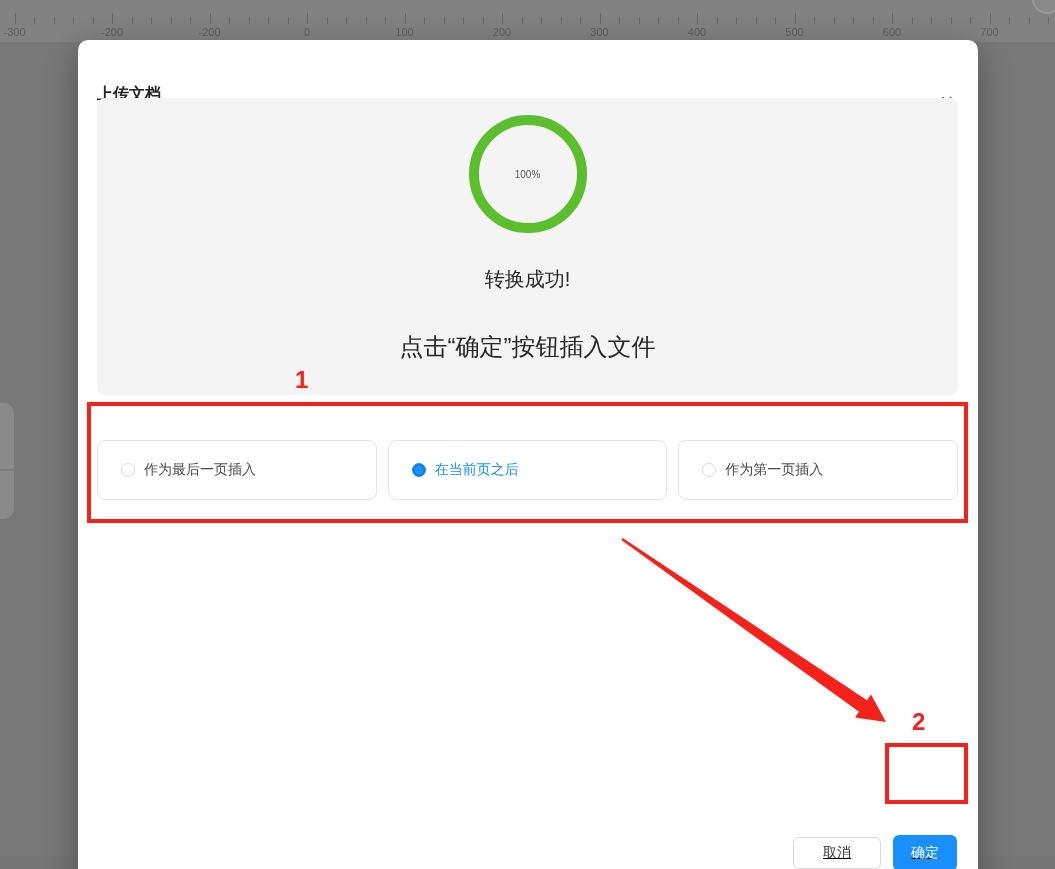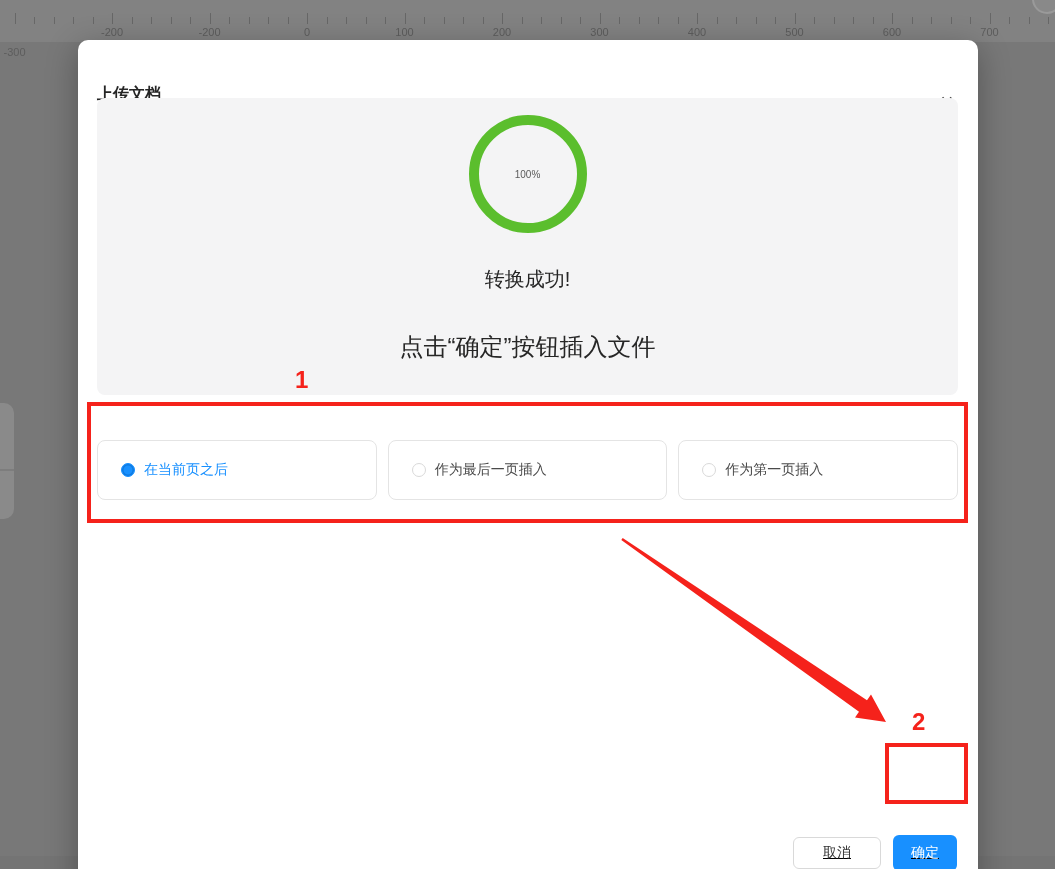--- a/index.html
+++ b/index.html
@@ -62,21 +62,21 @@
   #anno-label-1 { left:295px; top:368px; }
   #anno-label-2 { left:912px; top:710px; }
   #anno-arrow { left:0; top:0; width:1055px; height:869px; }
 </style>
 </head>
 <body>
 
 <div class="canvas-bg">
   <div class="ruler" id="ruler">
       <div class="tick major" style="left: 14.5px;"></div>
-      <span class="tick-label" style="left: 14.5px; margin-top: 20px;">-300</span>
+      <span class="tick-label" style="left: 14.5px;">-300</span>
       <div class="tick minor" style="left: 34px;"></div>
       <div class="tick minor" style="left: 53.5px;"></div>
       <div class="tick minor" style="left: 73px;"></div>
       <div class="tick minor" style="left: 92.5px;"></div>
       <div class="tick major" style="left: 112px;"></div>
       <span class="tick-label" style="left: 112px;">-200</span>
       <div class="tick minor" style="left: 131.5px;"></div>
       <div class="tick minor" style="left: 151px;"></div>
       <div class="tick minor" style="left: 170.5px;"></div>
       <div class="tick minor" style="left: 190px;"></div>
@@ -154,27 +154,27 @@
         <circle cx="60" cy="60" r="54" fill="none" stroke="#5bbe2d" stroke-width="10"></circle>
       </svg>
       <span class="percent-label">100%</span>
     </div>
     <div class="status-message">转换成功!</div>
     <div class="instruction">点击“确定”按钮插入文件</div>
   </div>
 
   <div class="section-label">插入位置选择</div>
   <div class="options-row" id="options">
+      <div class="option-card">
+        <span class="radio"></span>
+        <span class="option-label">作为最后一页插入</span>
+      </div>
       <div class="option-card selected">
         <span class="radio"></span>
         <span class="option-label">在当前页之后</span>
-      </div>
-      <div class="option-card">
-        <span class="radio"></span>
-        <span class="option-label">作为最后一页插入</span>
       </div>
       <div class="option-card">
         <span class="radio"></span>
         <span class="option-label">作为第一页插入</span>
       </div>
     </div>
 
   <div class="dialog-footer">
     <button class="btn-cancel">取消</button>
     <button class="btn-confirm">确定</button>

